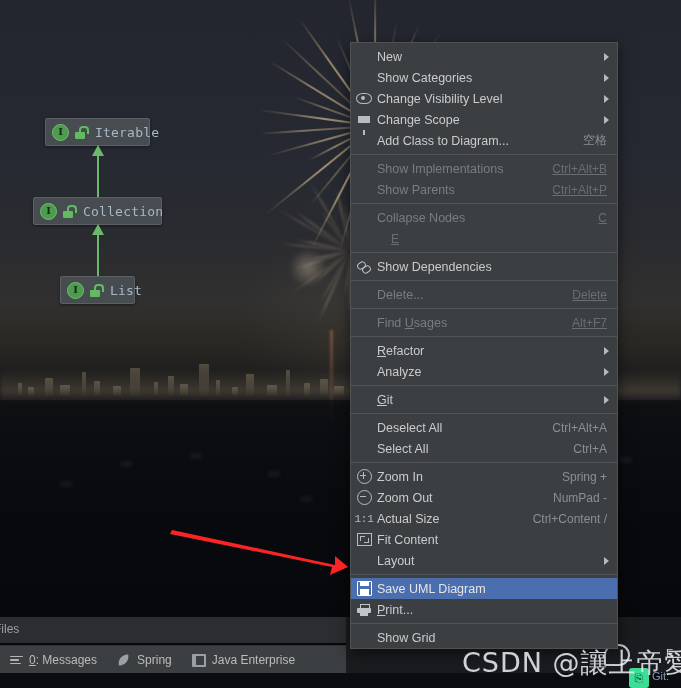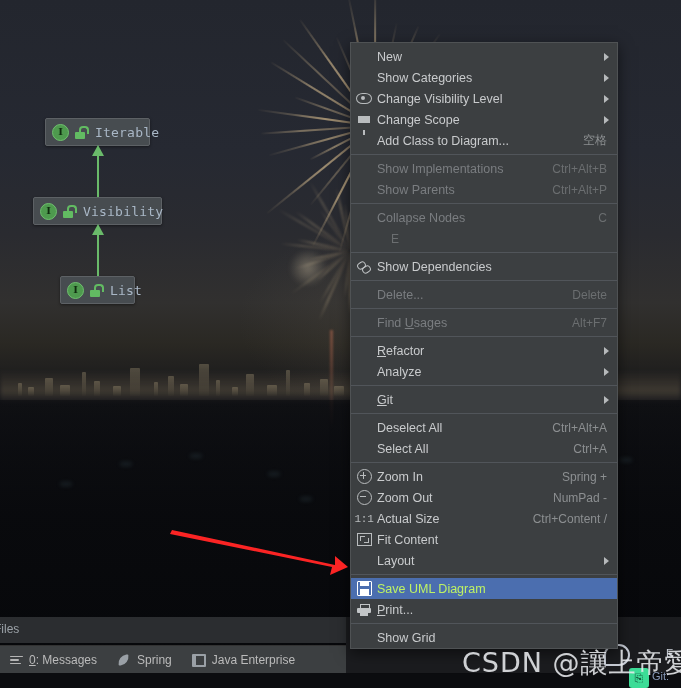--- a/index.html
+++ b/index.html
@@ -90,22 +90,22 @@
   #menu{position:absolute;left:350px;top:42px;width:268px;background:#3c3f41;
       border:1px solid #4f5254;box-shadow:0 4px 14px rgba(0,0,0,.55);box-sizing:border-box;
       padding:3px 0 0 0;}
   .mi{position:relative;height:21px;display:flex;align-items:center;box-sizing:border-box;
       padding:0 10px 0 0;font-size:12.5px;color:#c9cbcd;white-space:nowrap;cursor:default;}
   .mi .ic{width:26px;height:21px;display:flex;align-items:center;justify-content:center;flex:none;}
   .mi .tx{flex:1;}
   .mi .tx u{text-decoration:underline;}
   .mi .sc{color:#8c8f91;font-size:12px;margin-left:14px;}
   .mi.dis{color:#7a7d80;}
-  .mi.dis .sc{color:#6b6e70;}
-  .mi.sel{background:#4b6eaf;color:#bef264;}
+  .mi.dis .sc{color:#6b6e70;text-decoration:underline;}
+  .mi.sel{background:#4b6eaf;color:#e5e5e5;}
   .sep{height:1px;background:#51555a;margin:3px 0;}
   .sub{position:absolute;right:8px;top:50%;margin-top:-4px;width:0;height:0;
       border-top:4px solid transparent;border-bottom:4px solid transparent;border-left:5px solid #b6b9bb;}
 
   
   .g{display:block;}
   .eye{width:14px;height:9px;border:1.4px solid #b9bcbe;border-radius:50%/60% 60% 60% 60%;position:relative;}
   .eye i{position:absolute;left:4px;top:1.6px;width:4px;height:4px;border-radius:50%;background:#b9bcbe;display:block;}
   .funnel{width:0;height:0;border-left:6px solid #b9bcbe;border-right:6px solid #b9bcbe;border-top:7px solid #b9bcbe;position:relative;}
   .funnel i{position:absolute;left:-1px;top:7px;width:2px;height:5px;background:#b9bcbe;display:block;}
@@ -292,21 +292,21 @@
       <span class="nm">Iterable</span>
     </div>
     <div class="node" style="left: 33px; top: 197px; width: 129px;">
       <span class="ific">
         <span>I</span>
       </span>
       <span class="lockic">
         <u></u>
         <i></i>
       </span>
-      <span class="nm">Visibility</span>
+      <span class="nm">Collection</span>
     </div>
     <div class="node" style="left: 60px; top: 276px; width: 75px;">
       <span class="ific">
         <span>I</span>
       </span>
       <span class="lockic">
         <u></u>
         <i></i>
       </span>
       <span class="nm">List</span>

